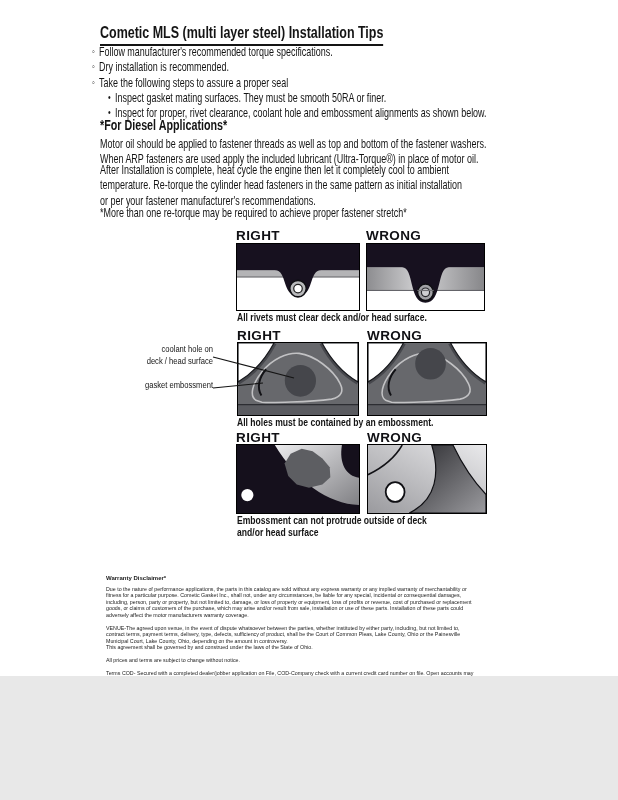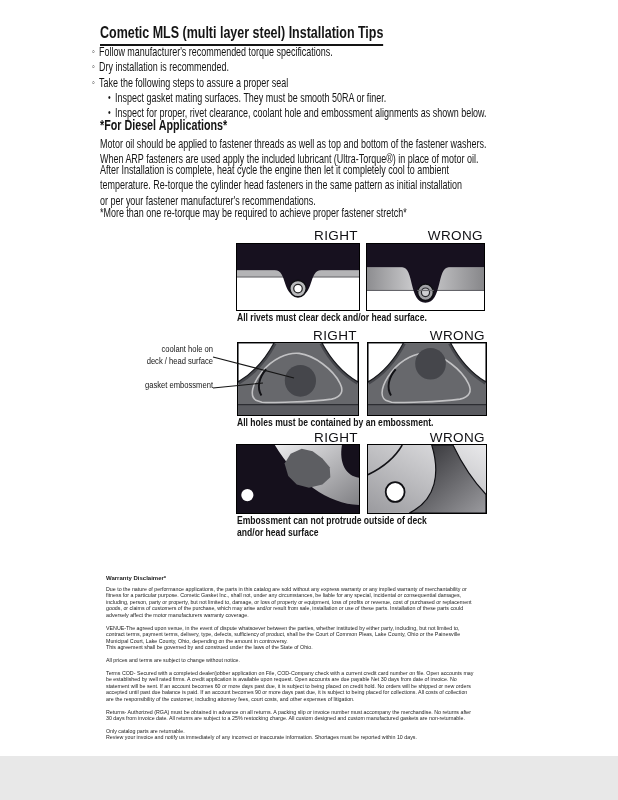--- a/index.html
+++ b/index.html
@@ -1,27 +1,27 @@
 <!DOCTYPE html>
 <html><head>
 <meta charset="utf-8">
 <style>
   html,body{margin:0;padding:0;background:#e8e8e8;}
-  .page{position:relative;width:618px;height:756px;background:#ffffff;overflow:hidden;
+  .page{position:relative;width:618px;height:676px;background:#ffffff;overflow:hidden;
         font-family:"Liberation Sans",sans-serif;color:#141414;}
   .tscale{position:absolute;transform-origin:0 0;transform:scaleX(var(--sx,.70));white-space:nowrap;}
   .title{font-size:16px;font-weight:bold;}
   .title span{display:inline-block;border-bottom:2px solid #141414;padding-bottom:2px;}
   .bullets{font-size:12.8px;line-height:15.3px;}
   .b{white-space:nowrap;}
   .b .mk{display:inline-block;width:10px;font-size:11px;vertical-align:top;}
   .b.sub{padding-left:23px;}
   .h2{font-size:14.5px;font-weight:bold;}
   .para{font-size:12.8px;line-height:15.3px;}
-  .lbl{position:absolute;font-size:13.5px;font-weight:normal;letter-spacing:.4px;text-align:right;color:#101014;}
+  .lbl{position:absolute;font-size:13.5px;font-weight:bold;letter-spacing:.4px;text-align:left;color:#101014;}
   .panel{position:absolute;border:1.6px solid #000;display:block;background:#fff;}
   .cap{font-size:11px;font-weight:bold;--sx:.78;line-height:12px;}
   .ann{position:absolute;left:100px;width:113px;text-align:right;font-size:9.5px;line-height:11.5px;
        transform-origin:100% 0;transform:scaleX(.8);white-space:nowrap;}
   .annlines{position:absolute;left:100px;top:330px;}
   .warranty{position:absolute;left:106px;top:575px;font-size:5.3px;line-height:6.6px;color:#222;}
   .warranty .wh{font-size:6px;font-weight:bold;margin-bottom:4px;}
   .warranty .wp{margin:0 0 6px 0;}
   .wl{white-space:nowrap;}
   .footer-code{position:absolute;left:388px;top:761px;font-size:13.5px;color:#1a1a1a;letter-spacing:.3px;}

